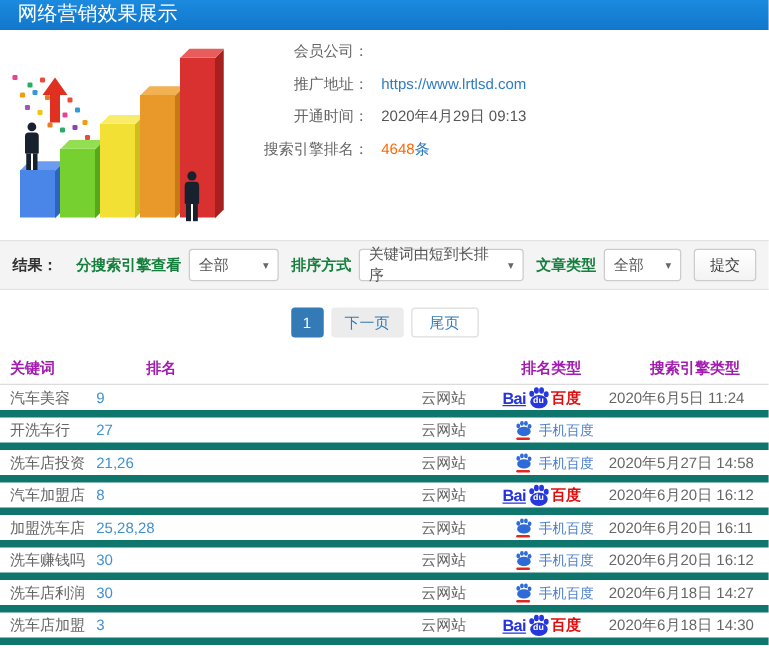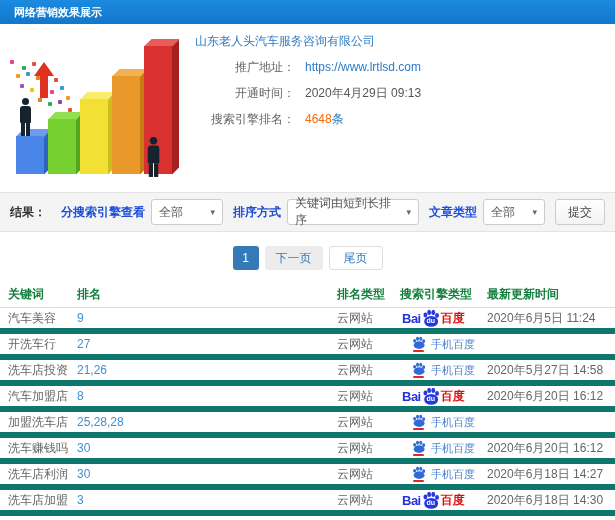--- a/index.html
+++ b/index.html
@@ -5,21 +5,21 @@
   * { margin:0; padding:0; box-sizing:border-box; }
   html,body { width:615px; height:520px; }
   body {
     font-family:"Liberation Sans","DejaVu Sans",sans-serif;
     font-size:12px; color:#555; background:#fff; position:relative; overflow:hidden;
   }
   
   .titlebar {
     position:absolute; top:0; left:0; width:615px; height:24px;
     background:linear-gradient(#1b8adf,#1177cb);
-    color:#fff; line-height:24px; padding-left:14px; font-size:11px;font-weight:bold;
+    color:#fff; line-height:24px; padding-left:14px; font-size:16px;
   }
   
   .info-panel { position:absolute; top:28px; left:185px; width:425px; }
   .info-row { display:flex; align-items:center; height:26px; }
   .info-label { width:110px; text-align:right; color:#666; flex:none; }
   .info-value { margin-left:10px; color:#555; }
   .link-blue { color:#2f7bc3; text-decoration:none; cursor:pointer; }
   .val-orange { color:#ff6600; }
   
   .chart { position:absolute; top:26px; left:4px; width:180px; height:164px; overflow:hidden; }
@@ -51,21 +51,21 @@
   .man-1 { left:14px; bottom:54px; }
   .man-2 { left:142px; bottom:14px; transform:scale(1.05); }
   
   .filterbar {
     position:absolute; top:192px; left:0; width:615px; height:40px;
     background:#f4f4f4; border-top:1px solid #e3e3e3; border-bottom:1px solid #e3e3e3;
     display:flex; align-items:center; padding:0 10px;
   }
   .filterbar .section-label { font-weight:bold; color:#333; }
   .filterbar .spacer { flex:1; }
-  .filter-label { font-weight:bold; color:#1d4ed8; margin:0 6px 0 10px; }
+  .filter-label { font-weight:bold; color:#15803d; margin:0 6px 0 10px; }
   .selectbox {
     display:inline-flex; align-items:center; justify-content:space-between;
     height:26px; border:1px solid #ccc; border-radius:3px; background:#fff;
     padding:0 7px; color:#555; cursor:pointer;
   }
   .selectbox .caret { font-size:9px; color:#666; margin-left:8px; }
   .sel-engine { width:72px; } .sel-sort { width:132px; } .sel-article { width:62px; }
   .submit-btn {
     height:26px; margin-left:10px; padding:0 12px; border:1px solid #ccc; border-radius:3px;
     background:linear-gradient(#fff,#f3f3f3); color:#444; font-size:12px; cursor:pointer;
@@ -73,31 +73,31 @@
   }
   
   .pagination { position:absolute; top:246px; left:0; width:615px; display:flex; justify-content:center; gap:6px; }
   .page-item { height:24px; line-height:24px; border-radius:3px; font-size:12px; text-align:center; cursor:pointer; }
   .page-current { width:26px; background:#337ab7; color:#fff; }
   .page-next { padding:0 11px; background:#ececec; color:#337ab7; }
   .page-last { padding:0 14px; background:#fff; border:1px solid #ddd; line-height:22px; color:#337ab7; }
   
   .rank-table { position:absolute; top:281px; left:0; width:615px; }
   .t-row { display:flex; align-items:center; height:26px; border-bottom:6px solid #0f766e; }
-  .t-head { font-weight:bold; color:#15803d; border-bottom:1px solid #dcdcdc; height:27px; }
+  .t-head { font-weight:bold; color:#a21caf; border-bottom:1px solid #dcdcdc; height:27px;gap:40px; }
   .c1 { width:77px; padding-left:8px; flex:none; }
   .c2 { width:260px; flex:none; }
   .c3 { width:63px; flex:none; }
   .c4 { width:87px; flex:none; display:flex; align-items:center; }
   .c5 { flex:1; }
   .rank-num { color:#4090d0; cursor:pointer; }
   .cell-muted { color:#666; }
   
   .logo-baidu { display:inline-flex; align-items:center; margin-left:2px; }
-  .logo-baidu .bai { color:#2433dc; font-weight:bold; font-size:13px; letter-spacing:-0.5px; }
+  .logo-baidu .bai { color:#2433dc; font-weight:bold; font-size:13px; letter-spacing:-0.5px;text-decoration:underline; }
   .logo-baidu .cn  { color:#e00d0d; font-weight:bold; font-size:12px; }
   .paw-wrap { position:relative; width:18px; height:18px; margin:0 1px; }
   .paw-wrap .du { position:absolute; left:0; top:7px; width:18px; text-align:center; color:#fff; font-size:7px; font-weight:bold; line-height:9px; }
   .logo-mbaidu { display:inline-flex; align-items:center; margin-left:12px; }
   .m-paw { position:relative; width:14px; height:16px; margin-right:5px; }
   .m-paw .redbar { position:absolute; left:1px; bottom:0; width:11px; height:2px; background:#e0281e; border-radius:1px; }
   .logo-mbaidu .mtxt { color:#4a7fd0; font-size:11px; }
 </style>
 </head>
 <body>
@@ -124,21 +124,21 @@
     </div>
   <div class="man man-2">
       <div class="head"></div>
       <div class="torso"></div>
       <div class="legs"></div>
     </div>
 </div>
 
 <div class="info-panel">
   <div class="info-row">
-    <a class="info-value link-blue">山东老人头汽车服务咨询有限公司</a>
+    <span class="info-label">会员公司：</span>
   </div>
   <div class="info-row">
     <span class="info-label">推广地址：</span>
     <a class="info-value link-blue">https://www.lrtlsd.com</a>
   </div>
   <div class="info-row">
     <span class="info-label">开通时间：</span>
     <span class="info-value">2020年4月29日 09:13</span>
   </div>
   <div class="info-row">
@@ -289,20 +289,21 @@
             <ellipse cx="9.5" cy="4.5" rx="2.6" ry="3.4" fill="#2f6bd8"></ellipse>
             <ellipse cx="15" cy="4.5" rx="2.6" ry="3.4" fill="#2f6bd8"></ellipse>
             <ellipse cx="20" cy="8.5" rx="2.6" ry="3.2" fill="#2f6bd8"></ellipse>
             <ellipse cx="12.2" cy="15.5" rx="9.3" ry="6.5" fill="#2f6bd8"></ellipse>
           </svg>
           <span class="redbar"></span>
         </span>
         <span class="mtxt">手机百度</span>
       </span>
     </span>
+    <span class="c5 cell-muted">2020年6月20日 16:11</span>
   </div>
 
   <div class="t-row">
     <span class="c1 cell-muted">洗车赚钱吗</span>
     <span class="c2"><span class="rank-num">30</span></span>
     <span class="c3 cell-muted">云网站</span>
     <span class="c4">
 
       <span class="logo-mbaidu" style="display: inline-flex;">
         <span class="m-paw">

